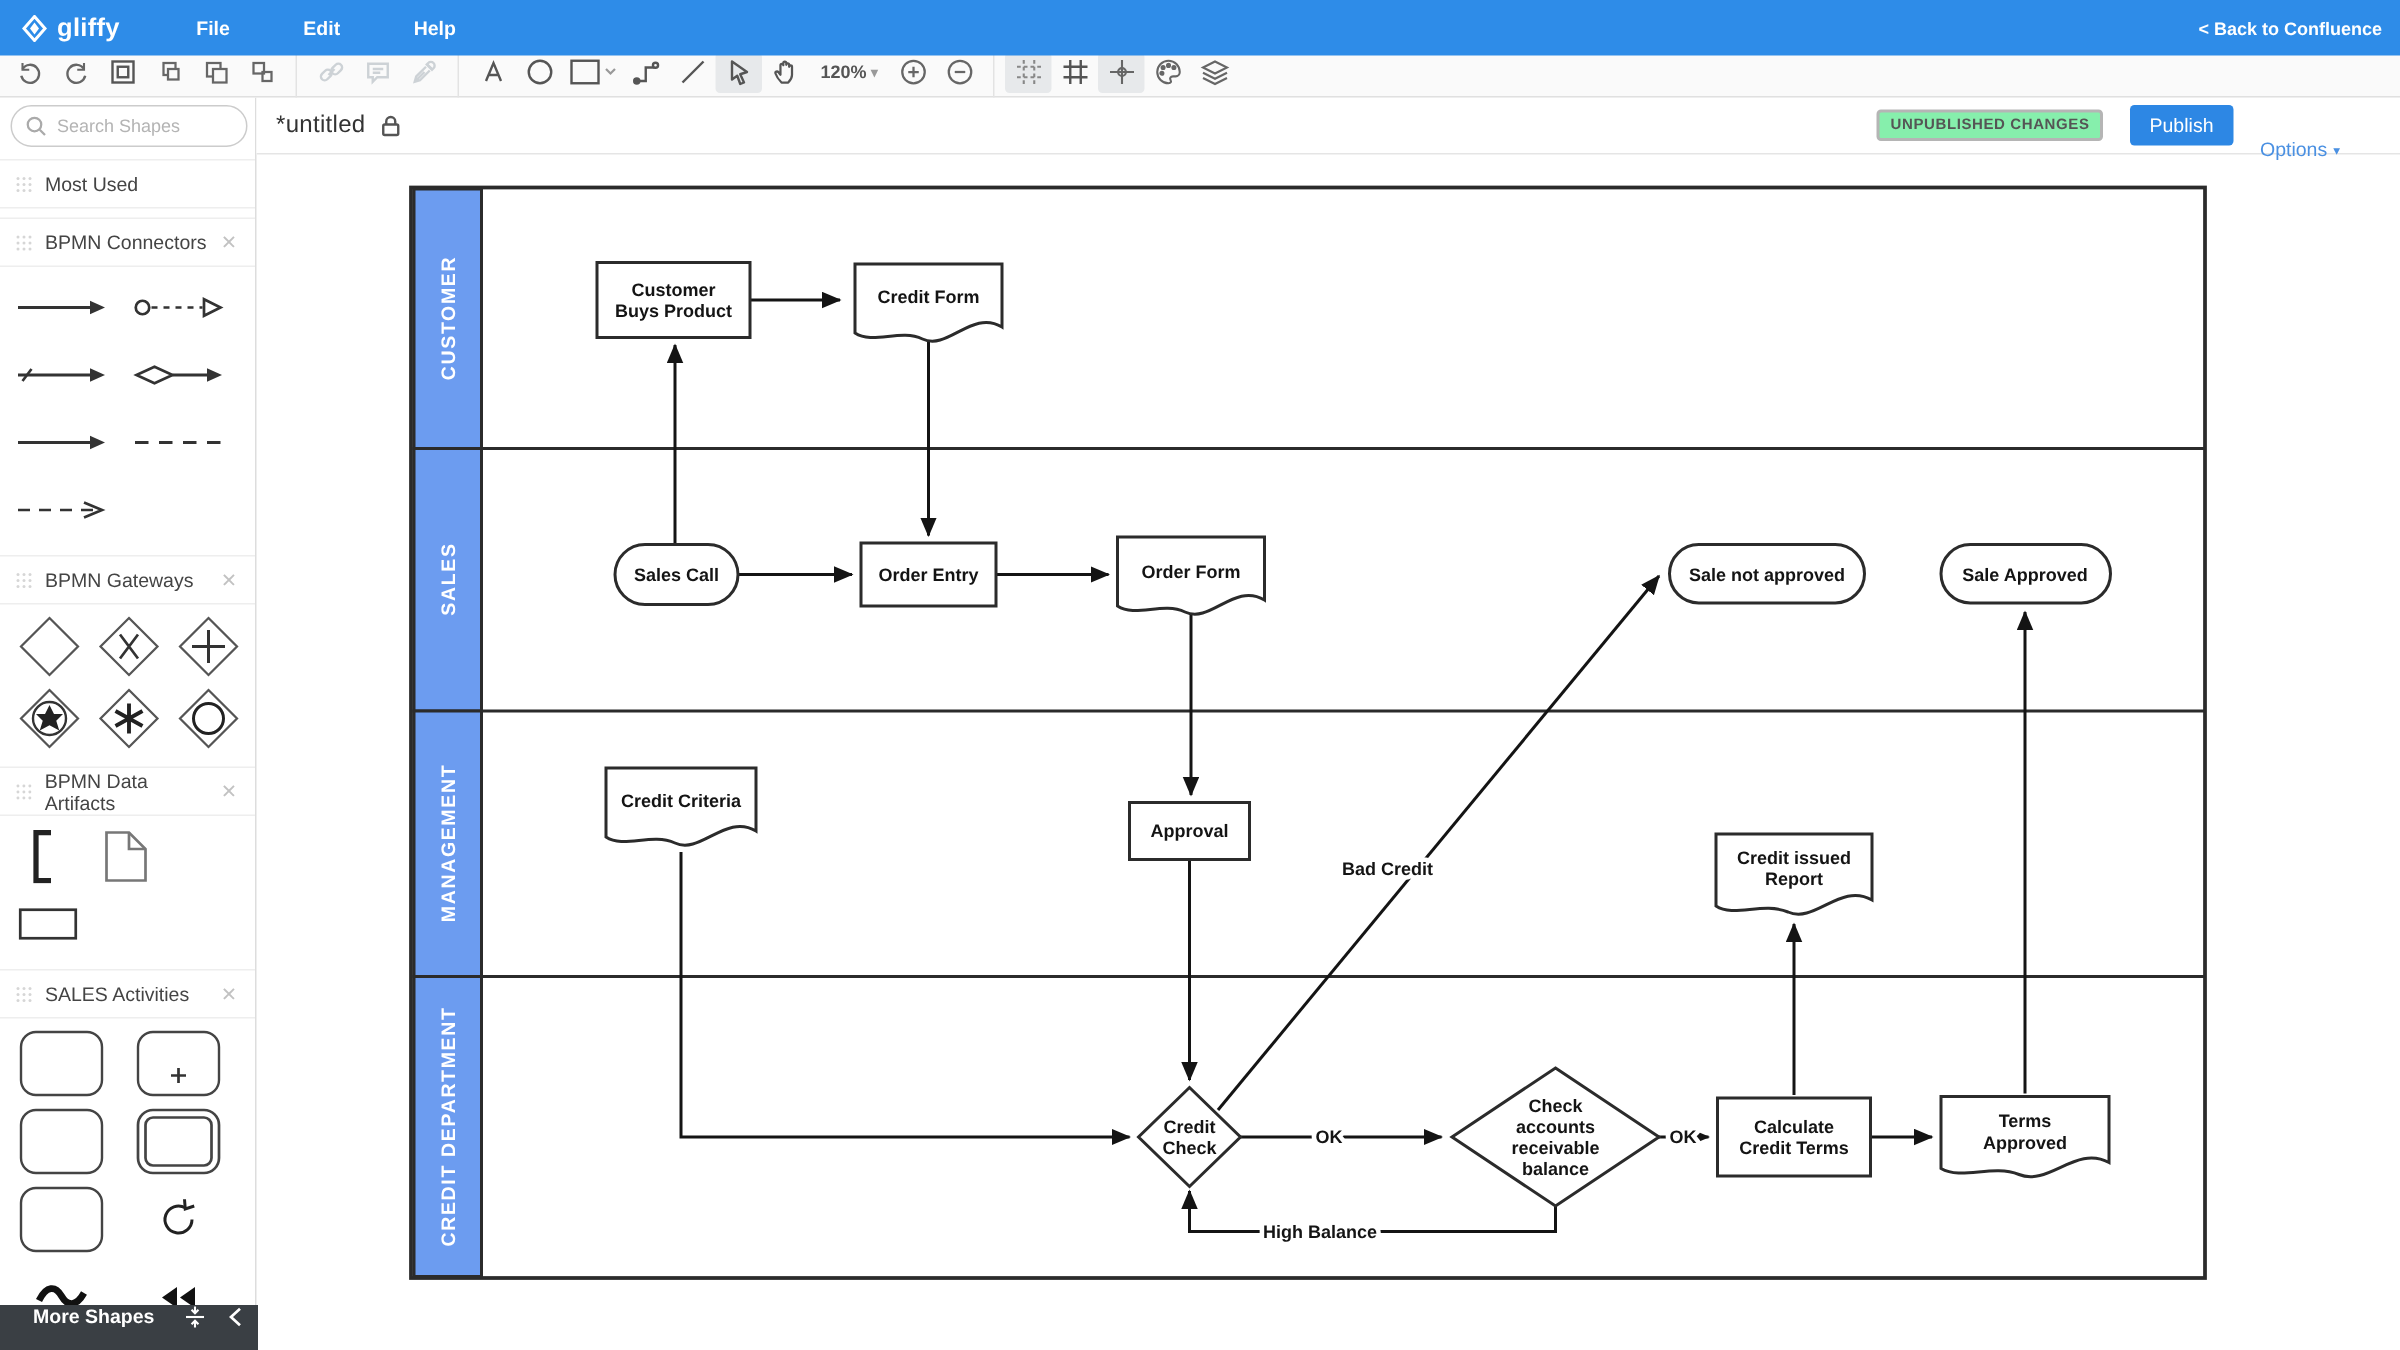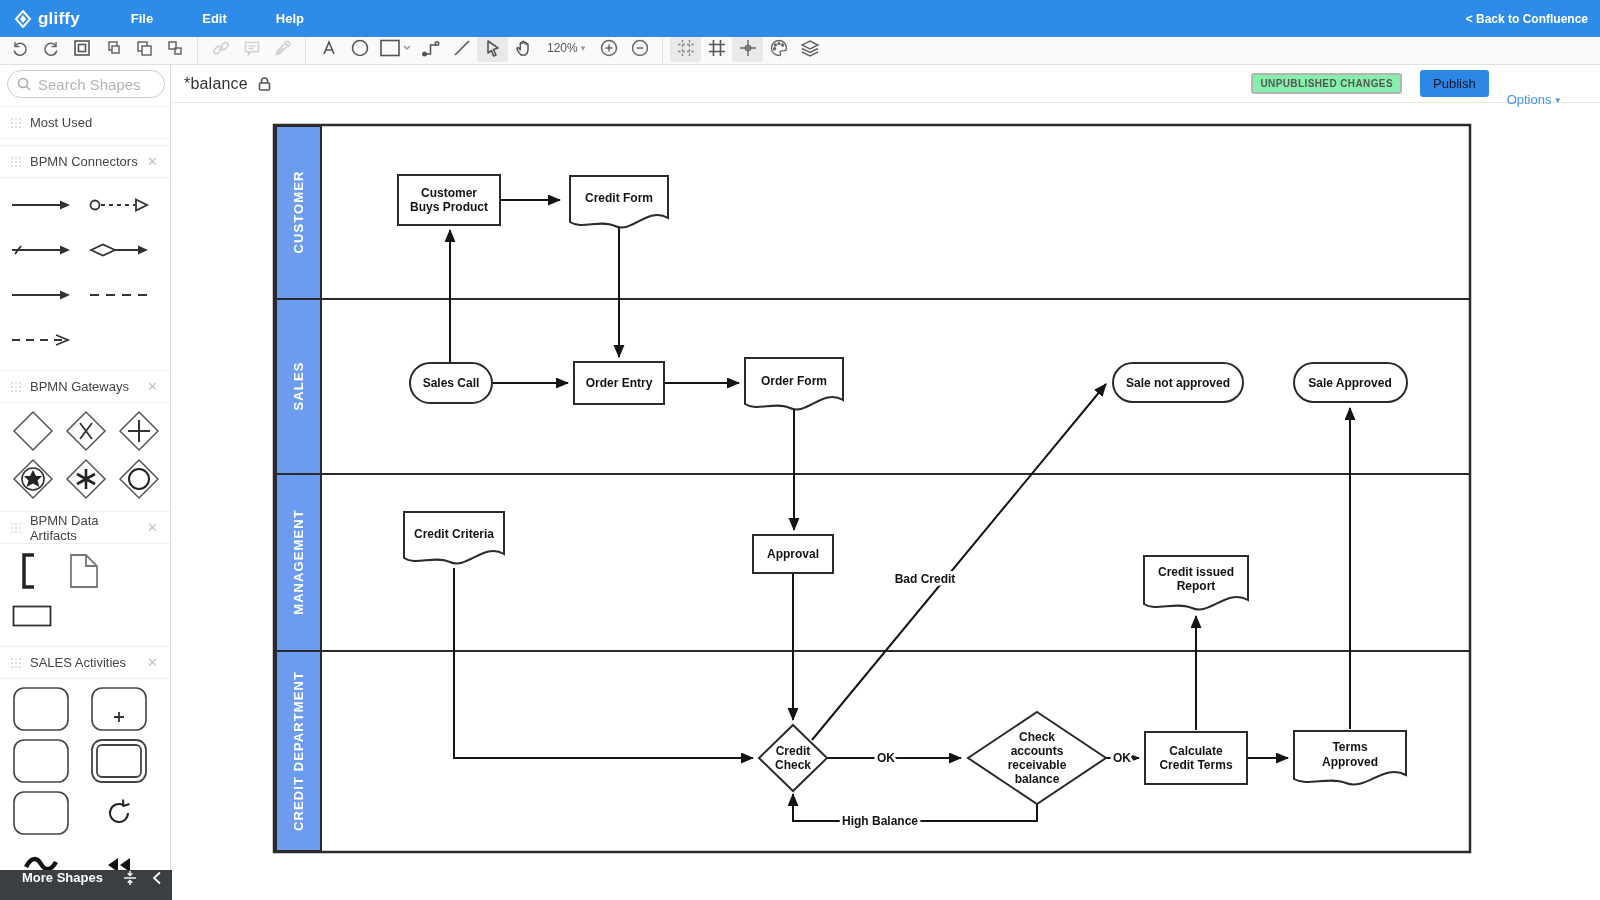--- a/index.html
+++ b/index.html
@@ -16,41 +16,41 @@
   .back-link { margin-left:auto; margin-right:12px; font-size:12px; font-weight:bold; }
 
   
   .toolbar { position:absolute; left:0; top:32px; width:1600px; height:33px;
     background:#fafafa; border-bottom:1px solid #e0e0e0; display:flex;
     align-items:center; padding-left:4px; z-index:29; }
   .tbtn { width:31px; height:27px; display:flex; align-items:center; justify-content:center;
     border-radius:3px; flex:0 0 auto; }
   .tbtn.active { background:#e7e9eb; }
   .tsep { width:1px; height:33px; background:#e3e3e3; margin:0 7px; flex:0 0 auto; }
-  .zoomlvl { display:flex; align-items:center; gap:3px; font-size:12px; font-weight:normal;
+  .zoomlvl { display:flex; align-items:center; gap:3px; font-size:12px; font-weight:bold;
     color:#555; padding:0 8px;text-align:center; }
   .chev { font-size:9px; color:#999; }
 
   
   .titlerow { position:absolute; left:171px; top:65px; width:1429px; height:38px;
     background:#fff; border-bottom:1px solid #e5e5e5; display:flex; align-items:center; z-index:25; }
   .doc-title { font-size:16px; color:#333; margin-left:13px; letter-spacing:.2px; }
   .title-right { margin-left:auto; display:flex; align-items:center; gap:18px; margin-right:40px; }
   .badge { font-size:10px; font-weight:bold; color:#555; border:2px solid #b5b5b5;
     border-radius:3px; padding:3px 7px; letter-spacing:.4px; background:#86efac; }
-  .publish-btn { background:#2d87e4; color:#0f172a; font-size:13px; border:none;
+  .publish-btn { background:#2d87e4; color:#ffffff; font-size:13px; border:none;
     border-radius:3px; padding:6px 13px; font-family:inherit; }
   .options-link { color:#4a90e2; font-size:13px; display:flex; align-items:center; gap:4px;margin-top:32px; }
 
   
   .sidebar { position:absolute; left:0; top:65px; width:171px; height:835px; background:#fff;
     border-right:1px solid #ddd; z-index:20; }
   .search-wrap { position:relative; margin:5px 5px 8px 7px; }
   .search-input { width:158px; height:28px; border:1px solid #ccc; border-radius:15px;
-    padding:0 10px 0 30px; font-size:15px; color:#444; outline:none; font-family:inherit; }
+    padding:0 10px 0 30px; font-size:12px; color:#444; outline:none; font-family:inherit; }
   .search-input::placeholder { color:#b4b4b4; }
   .search-icon { position:absolute; left:10px; top:7px; }
   .side-section-header { height:33px; border-top:1px solid #eee; border-bottom:1px solid #eee;
     display:flex; align-items:center; font-size:13px; color:#444; margin-top:6px; }
   .side-section-header:first-of-type { margin-top:0; }
   .drag-dots { margin:0 8px 0 10px; opacity:.8; }
   .close-x { margin-left:auto; margin-right:12px; color:#c2c2c2; font-size:13px; }
   .shape-grid { display:flex; flex-wrap:wrap; padding:4px 0 2px 0; }
   .shape-cell { width:75px; height:45px; display:flex; align-items:center;
     justify-content:center; margin-left:3px; }
@@ -231,21 +231,21 @@
   <div class="tbtn">
     <svg width="20" height="20" viewBox="0 0 20 20" fill="none" stroke="#666" stroke-width="1.4">
       <path d="M10 3 L18 7 L10 11 L2 7 Z"></path>
         <path d="M2 10.5 L10 14.5 L18 10.5"></path>
         <path d="M2 14 L10 18 L18 14"></path>
       </svg>
   </div>
 </div>
 
 <div class="titlerow">
-  <span class="doc-title">*balance</span>
+  <span class="doc-title">*untitled</span>
   <svg width="15" height="16" viewBox="0 0 15 16" style="margin-left:9px" fill="none" stroke="#555" stroke-width="1.6">
     <rect x="2.5" y="7" width="10" height="7" rx="1"></rect>
       <path d="M4.5 7 V5 a3 3 0 0 1 6 0 v2"></path>
     </svg>
   <div class="title-right">
     <span class="badge">UNPUBLISHED CHANGES</span>
     <button class="publish-btn">Publish</button>
     <span class="options-link">
       <span>Options</span>
       <span class="chev" style="color:#4a90e2">▾</span>

